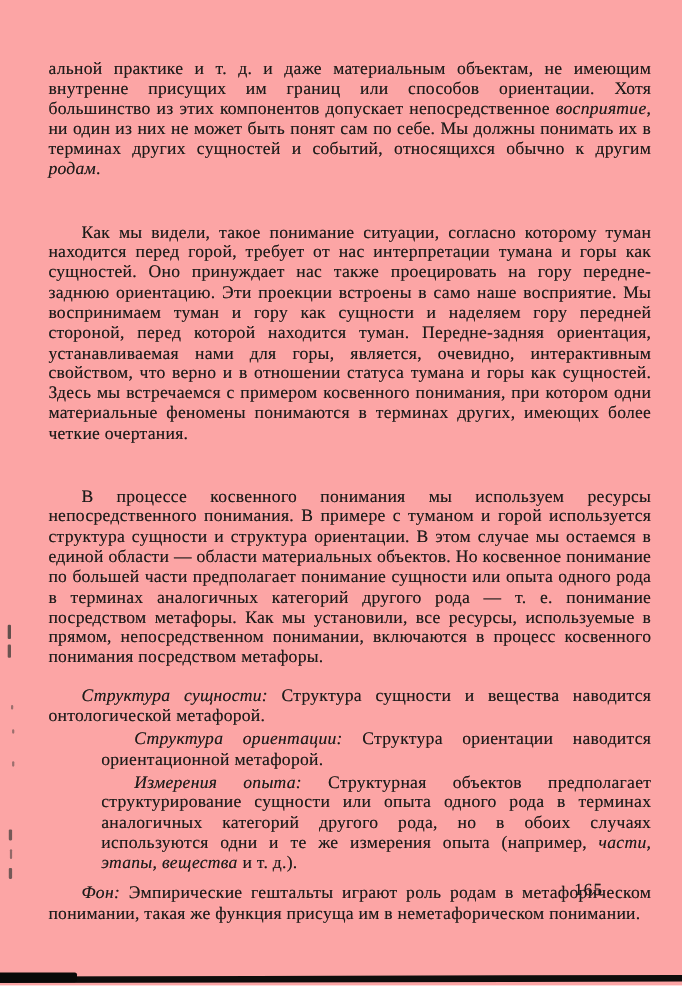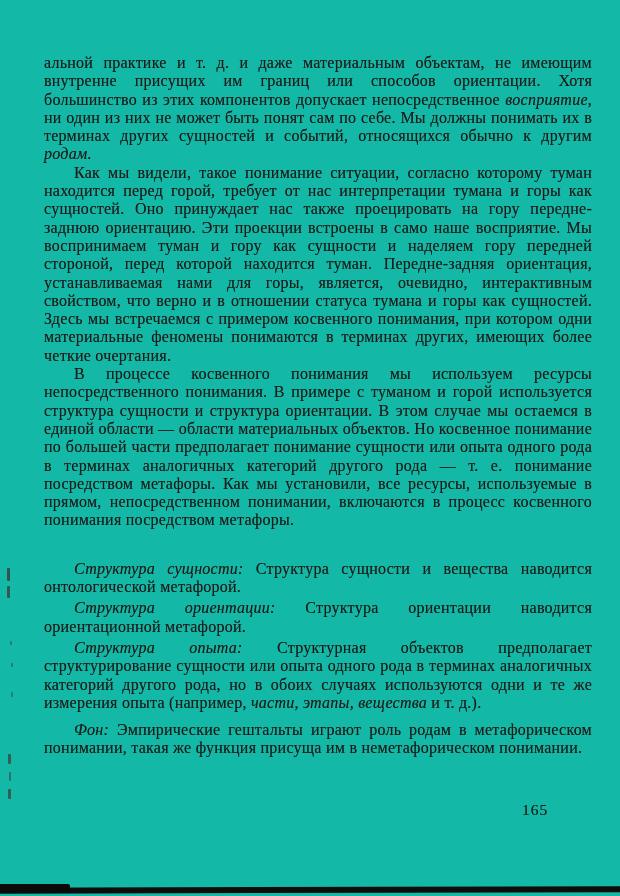--- a/index.html
+++ b/index.html
@@ -4,21 +4,21 @@
 <style>
   html, body {
     margin: 0;
     padding: 0;
     background: #ffffff;
   }
   .page {
     position: relative;
     width: 620px;
     height: 896px;
-    background: #14b8a6;
+    background: #fca5a5;
     overflow: hidden;
     font-family: "Liberation Serif", "DejaVu Serif", serif;
     color: #1d1c1a;
   }
   .text-block {
     position: absolute;
     left: 44px;
     top: 54px;
     width: 548px;
     font-size: 16px;
@@ -28,23 +28,23 @@
     text-rendering: optimizeLegibility;
     text-shadow: 0 0 0.4px rgba(20,20,20,0.55);
   }
   .text-block p {
     margin: 0;
     hyphens: auto;
     -webkit-hyphens: auto;
   }
   .text-block em { font-style: italic; }
   p.continuation   { text-indent: 0; }
-  p.indented       { text-indent: 30px; }
-  p.first-definition { text-indent: 30px; margin-top: 30px; }
-  p.definition       { text-indent: 30px; margin-top: 3px; }
+  p.indented       { text-indent: 30px; margin-top: 39px; }
+  p.first-definition { text-indent: 30px; margin-top: 16px; }
+  p.definition       { text-indent: 30px; margin-top: 3px; margin-left: 48px; }
   p.definition-gap   { text-indent: 30px; margin-top: 9px; }
   .page-number {
     position: absolute;
     left: 522px;
     top: 801px;
     font-size: 15.5px;
     letter-spacing: 1px;
     color: #1d1c1a;
     text-shadow: 0 0 0.4px rgba(20,20,20,0.5);
   }
@@ -85,21 +85,21 @@
 </head>
 <body>
 
 <div class="page">
   <div class="text-block" id="text-block">
       <p class="continuation" lang="ru"><span>альной практике и т. д. и даже материальным объектам, не имеющим внутренне присущих им границ или способов ориентации. Хотя большинство из этих компонентов допускает непосредственное </span><em>восприятие</em><span>, ни один из них не может быть понят сам по себе. Мы должны понимать их в терминах других сущностей и событий, относящихся обычно к другим </span><em>родам</em><span>.</span></p>
       <p class="indented" lang="ru"><span>Как мы видели, такое понимание ситуации, согласно которому туман находится перед горой, требует от нас интерпретации тумана и горы как сущностей. Оно принуждает нас также проецировать на гору передне-заднюю ориентацию. Эти проекции встроены в само наше восприятие. Мы воспринимаем туман и гору как сущности и наделяем гору передней стороной, перед которой находится туман. Передне-задняя ориентация, устанавливаемая нами для горы, является, очевидно, интерактивным свойством, что верно и в отношении статуса тумана и горы как сущностей. Здесь мы встречаемся с примером косвенного понимания, при котором одни материальные феномены понимаются в терминах других, имеющих более четкие очертания.</span></p>
       <p class="indented" lang="ru"><span>В процессе косвенного понимания мы используем ресурсы непосредственного понимания. В примере с туманом и горой используется структура сущности и структура ориентации. В этом случае мы остаемся в единой области — области материальных объектов. Но косвенное понимание по большей части предполагает понимание сущности или опыта одного рода в терминах аналогичных категорий другого рода — т. е. понимание посредством метафоры. Как мы установили, все ресурсы, используемые в прямом, непосредственном понимании, включаются в процесс косвенного понимания посредством метафоры.</span></p>
       <p class="first-definition" lang="ru"><em>Структура сущности:</em><span> Структура сущности и вещества наводится онтологической метафорой.</span></p>
       <p class="definition" lang="ru"><em>Структура ориентации:</em><span> Структура ориентации наводится ориентационной метафорой.</span></p>
-      <p class="definition" lang="ru"><em>Структура опыта:</em><span> Структурная объектов предполагает структурирование сущности или опыта одного рода в терминах аналогичных категорий другого рода, но в обоих случаях используются одни и те же измерения опыта (например, </span><em>части, этапы, вещества</em><span> и т. д.).</span></p>
+      <p class="definition" lang="ru"><em>Измерения опыта:</em><span> Структурная объектов предполагает структурирование сущности или опыта одного рода в терминах аналогичных категорий другого рода, но в обоих случаях используются одни и те же измерения опыта (например, </span><em>части, этапы, вещества</em><span> и т. д.).</span></p>
       <p class="definition-gap" lang="ru"><em>Фон:</em><span> Эмпирические гештальты играют роль родам в метафорическом понимании, такая же функция присуща им в неметафорическом понимании.</span></p>
     </div>
 
   <div class="page-number">165</div>
 
   <span class="artifact a1"></span>
   <span class="artifact a2"></span>
   <span class="artifact a3"></span>
   <span class="artifact a4"></span>
   <span class="artifact a5"></span>

